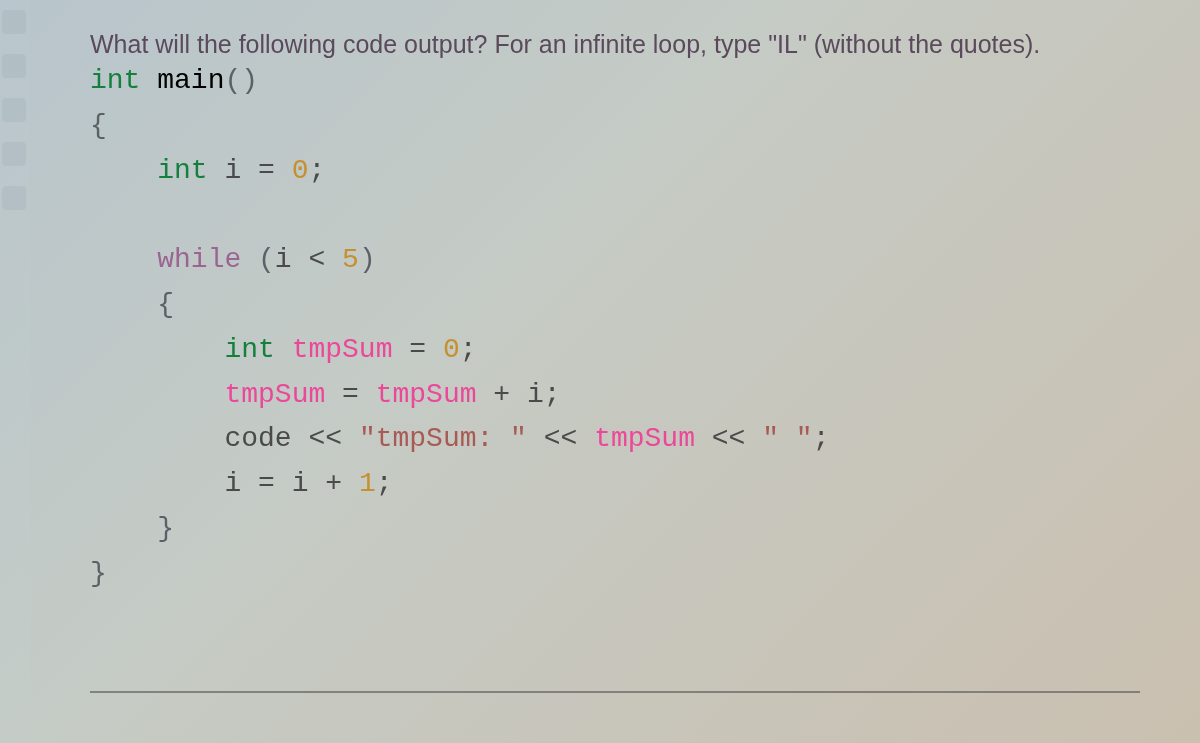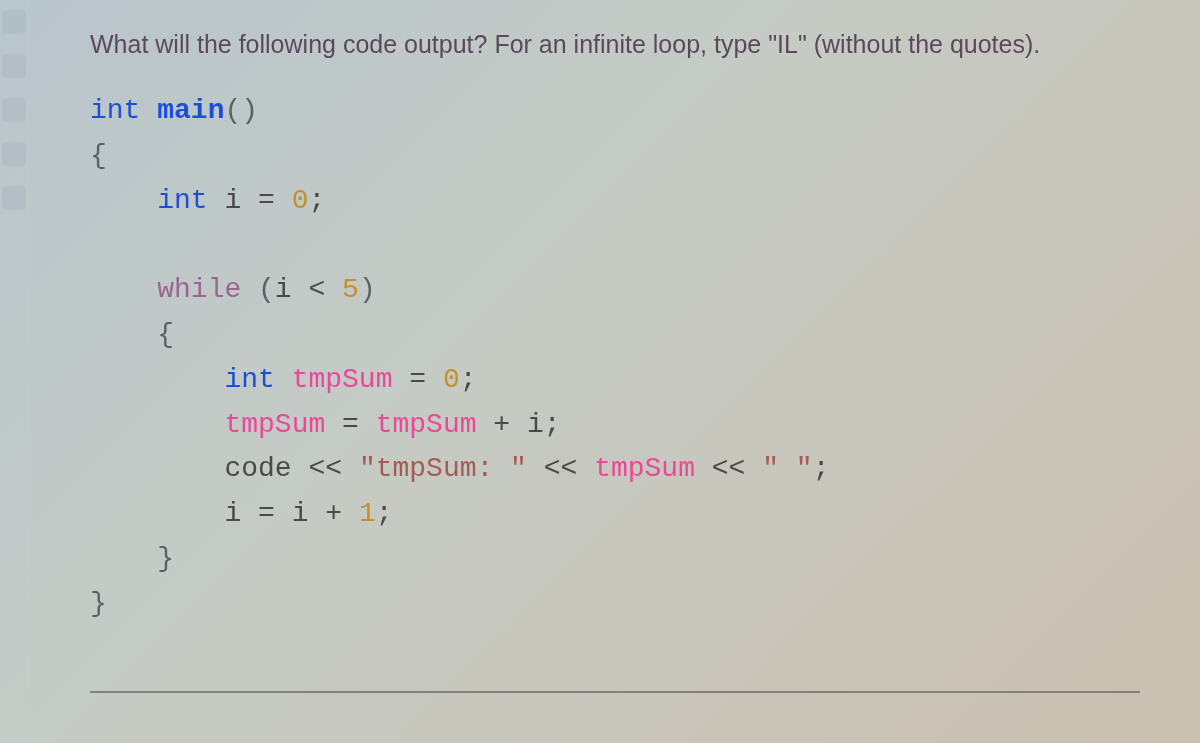--- a/index.html
+++ b/index.html
@@ -33,32 +33,31 @@
   }
   .content {
     position: absolute;
     left: 90px;
     top: 30px;
     right: 40px;
   }
   .question {
     font-size: 25px;
     color: #5a4a5c;
-    margin-bottom: 30px;
     font-weight: 400;
   }
   .code {
     font-family: 'Consolas', 'Courier New', monospace;
     font-size: 28px;
     line-height: 1.6;
     white-space: pre;
     color: #4a4a4a;
   }
-  .kw-type { color: #1d4ed8; }
-  .kw-func { color: #1d4ed8; font-weight: bold; }
+  .kw-type { color: #15803d; }
+  .kw-func { color: #000000; }
   .kw-ctrl { color: #9a6590; }
   .num { color: #c59030; }
   .op { color: #4a4a4a; }
   .str { color: #a85a55; }
   .ident { color: #ec4899; }
   .cout { color: #4a4a4a; }
   .brace { color: #5a6268; }
   .semi { color: #4a4a4a; }
   .hr-bottom {
     position: absolute;

